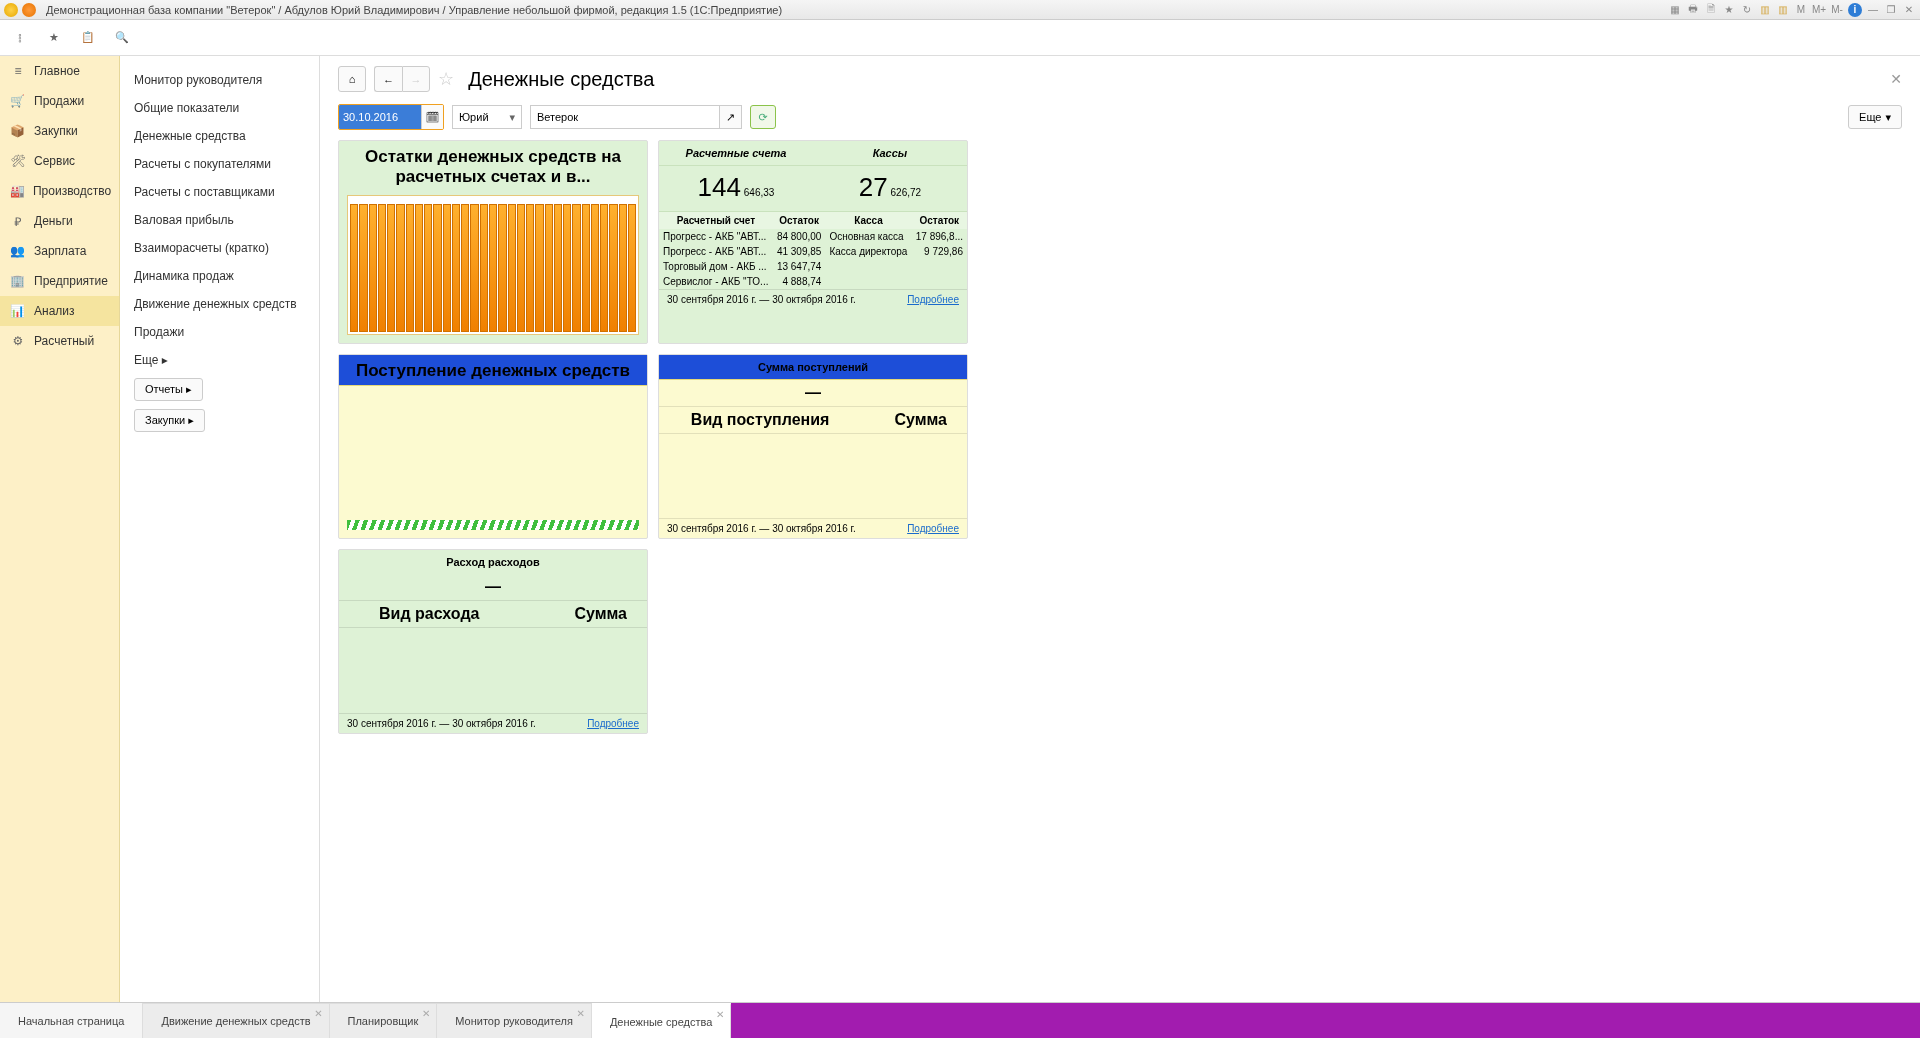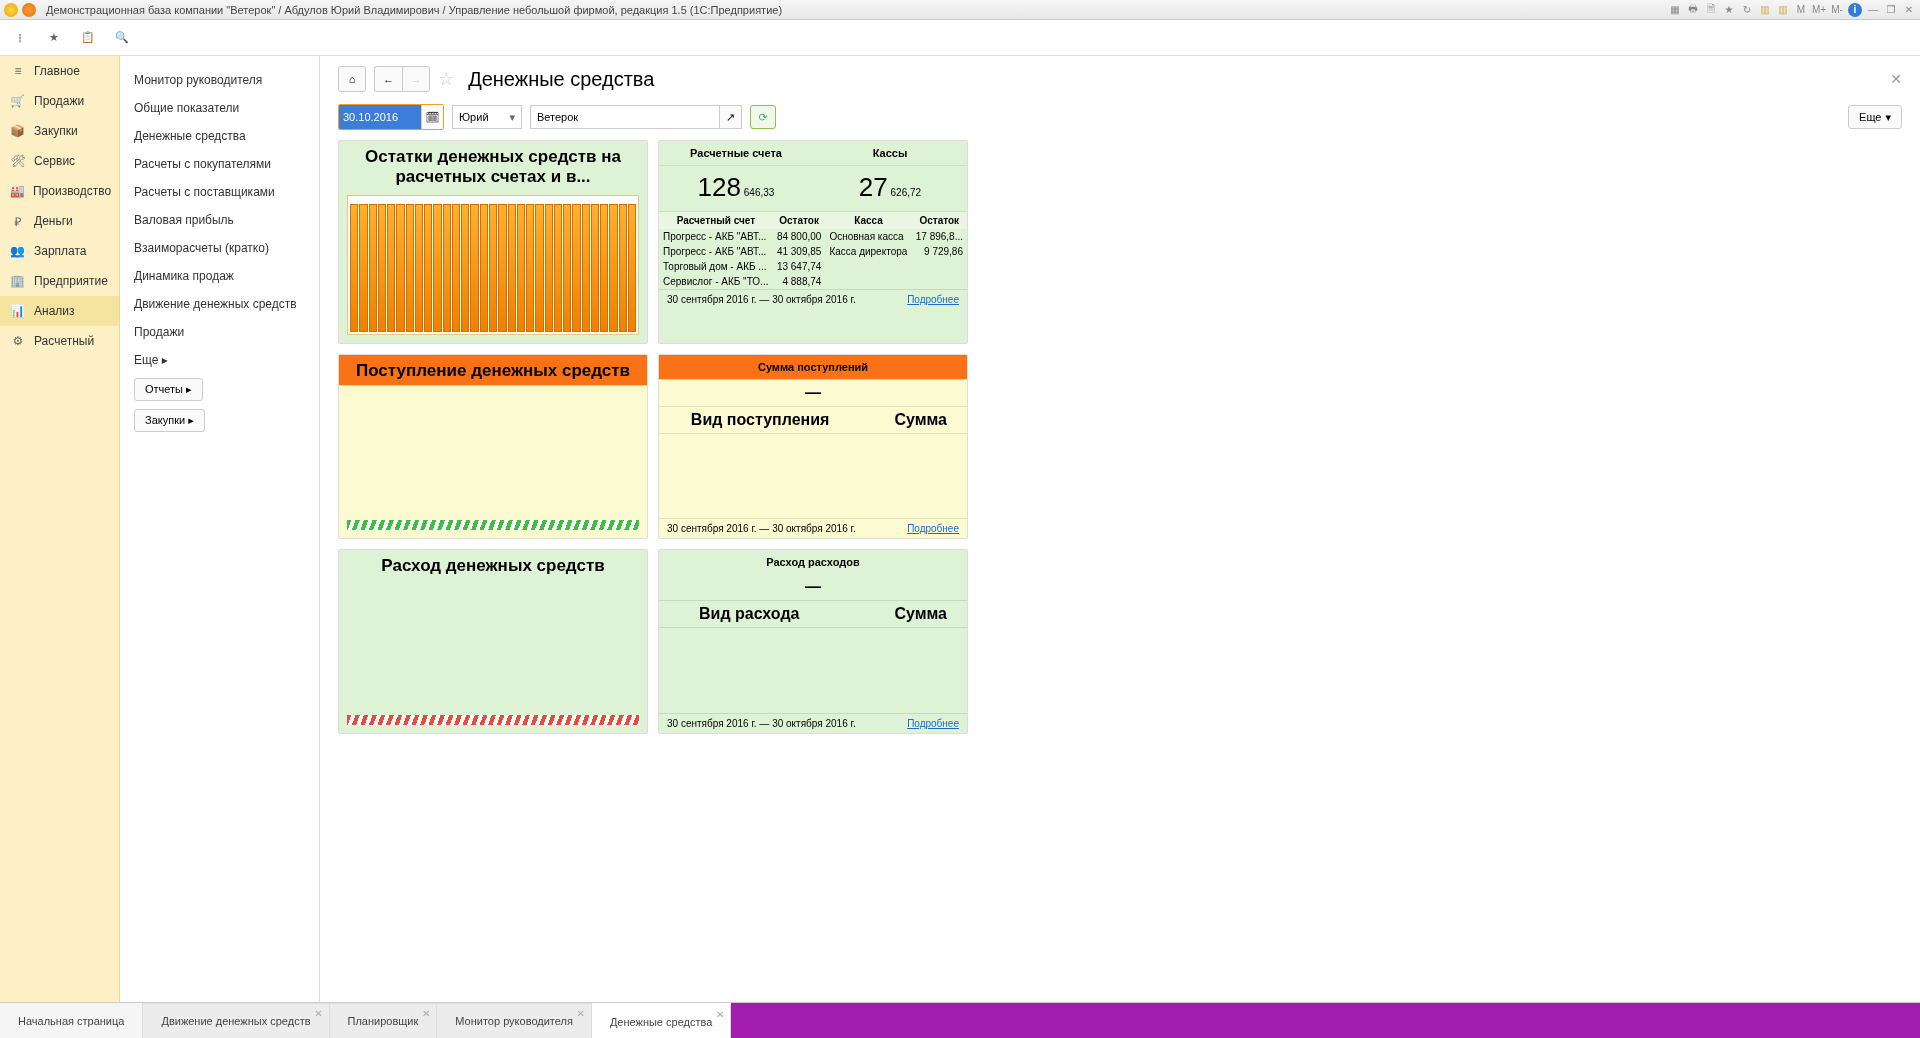--- a/index.html
+++ b/index.html
@@ -60,29 +60,29 @@
 
 .dashboard{ display:grid; grid-template-columns:310px 310px; gap:10px; }
 .card{ border:1px solid #ddd; border-radius:2px; position:relative; min-height:185px; display:flex; flex-direction:column;}
 .card-title{ font-size:17px; font-weight:bold; padding:6px 10px 4px; text-align:center;}
 .card-chart{ flex:1; padding:4px 8px 8px;}
 .card-footer{ display:flex; justify-content:space-between; padding:4px 8px; font-size:10px; border-top:1px solid rgba(0,0,0,0.1);}
 .card-footer a{ color:#1a6bcc; text-decoration:underline; cursor:pointer;}
 
 .card.green{ background:#def2d6; }
 .card.yellow{ background:#fcfad0; }
-.card-yellowhdr{ background:#f97316; border-bottom:1px solid #e6d97a;}
+.card-yellowhdr{ background:#1d4ed8; border-bottom:1px solid #e6d97a;}
 
 
 .barchart{ display:flex; align-items:flex-end; height:140px; gap:1px; background:#fff; padding:2px; border:1px solid #e6c87a;}
 .barchart .bar{ flex:1; background:linear-gradient(#ffb02e,#f08000); border:1px solid #d07000;}
 
 
 .acc-head{ display:flex; text-align:center; border-bottom:1px solid #c9e2bd; }
-.acc-head > div{ flex:1; padding:6px 4px; font-size:11px; font-weight:bold;}
+.acc-head > div{ flex:1; padding:6px 4px; font-size:11px; font-weight:bold;font-style:italic;}
 .acc-big{ display:flex; text-align:center;}
 .acc-big > div{ flex:1; padding:6px 4px; font-size:10px;}
 .acc-big .bignum{ font-size:26px; font-weight:normal; }
 .acc-table{ width:100%; font-size:10px; border-collapse:collapse; margin-top:2px;}
 .acc-table th{ text-align:center; font-weight:bold; padding:3px 4px; border-top:1px solid #c9e2bd; background:rgba(255,255,255,0.3);}
 .acc-table td{ padding:2px 4px;}
 .acc-table td.num{ text-align:right;}
 
 .sumhdr{ text-align:center; padding:6px; font-size:11px; font-weight:bold;}
 .sumdash{ text-align:center; font-size:16px; font-weight:bold; padding:4px;}
@@ -267,21 +267,21 @@
             </div>
         </div>
       </div>
 
       <div class="card green">
         <div class="acc-head">
           <div>Расчетные счета</div>
           <div>Кассы</div>
         </div>
         <div class="acc-big">
-          <div><span class="bignum">128</span> <span>646,33</span></div>
+          <div><span class="bignum">144</span> <span>646,33</span></div>
           <div><span class="bignum">27</span> <span>626,72</span></div>
         </div>
         <table class="acc-table">
           <tbody>
               <tr>
             <th>Расчетный счет</th>
             <th>Остаток</th>
             <th>Касса</th>
             <th>Остаток</th>
           </tr>
@@ -336,25 +336,20 @@
           </tr>
         </tbody>
           </table>
         <div style="flex:1"></div>
         <div class="card-footer">
           <span>30 сентября 2016 г. — 30 октября 2016 г.</span>
           <a>Подробнее</a>
         </div>
       </div>
 
-      <div class="card green">
-        <div class="card-title">Расход денежных средств</div>
-        <div class="card-chart"></div>
-        <div class="sparkline red-s"></div>
-      </div>
 
       <div class="card green">
         <div class="sumhdr">Расход расходов</div>
         <div class="sumdash">—</div>
         <table class="sumtable">
           <tbody>
               <tr>
             <th style="text-align:center">Вид расхода</th>
             <th style="text-align:right; padding-right:20px;">Сумма</th>
           </tr>

